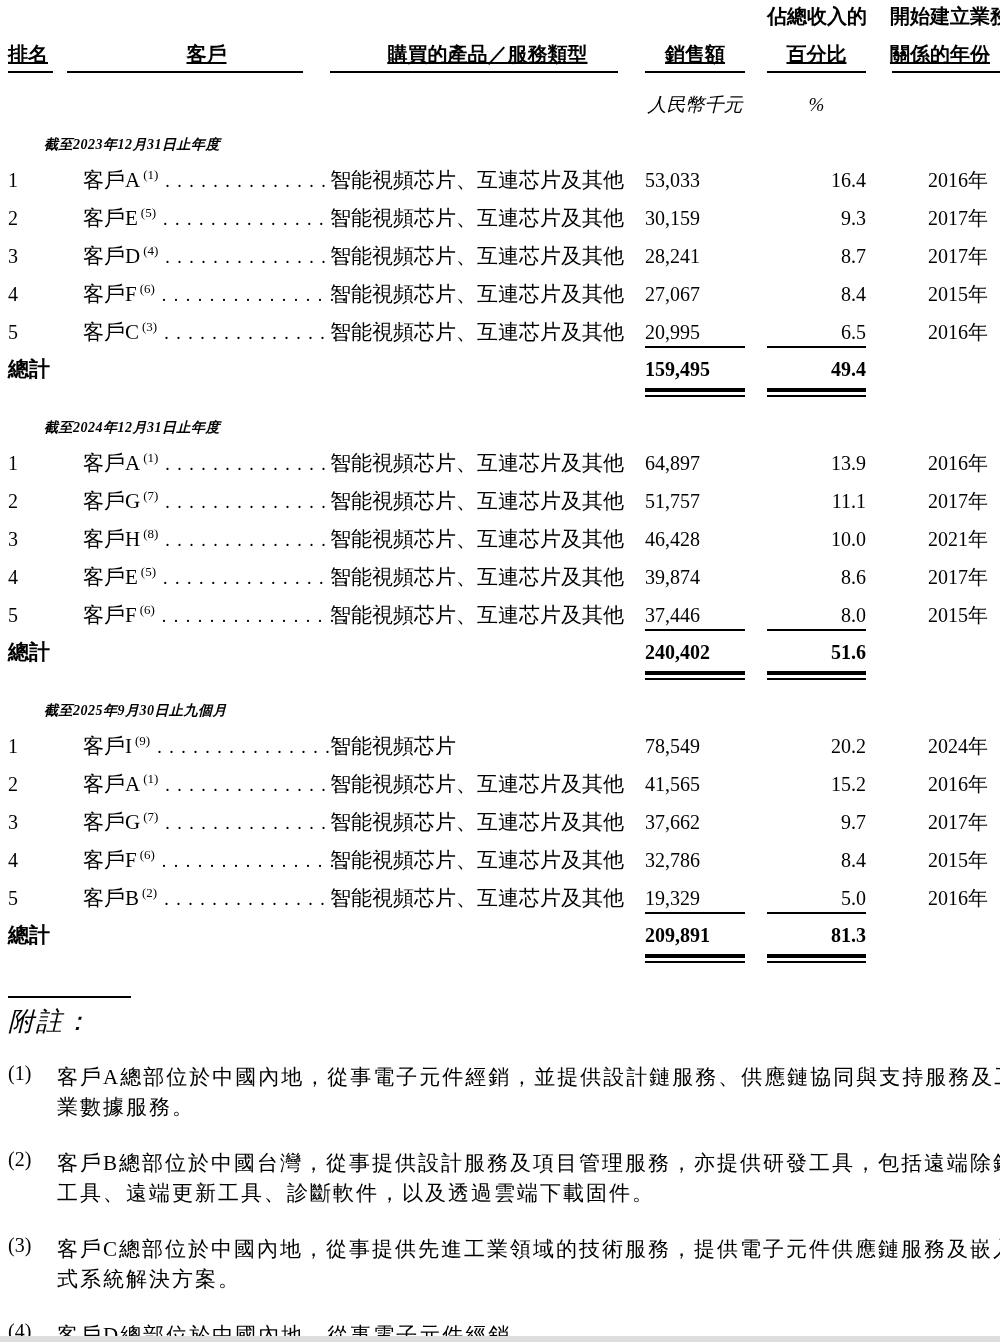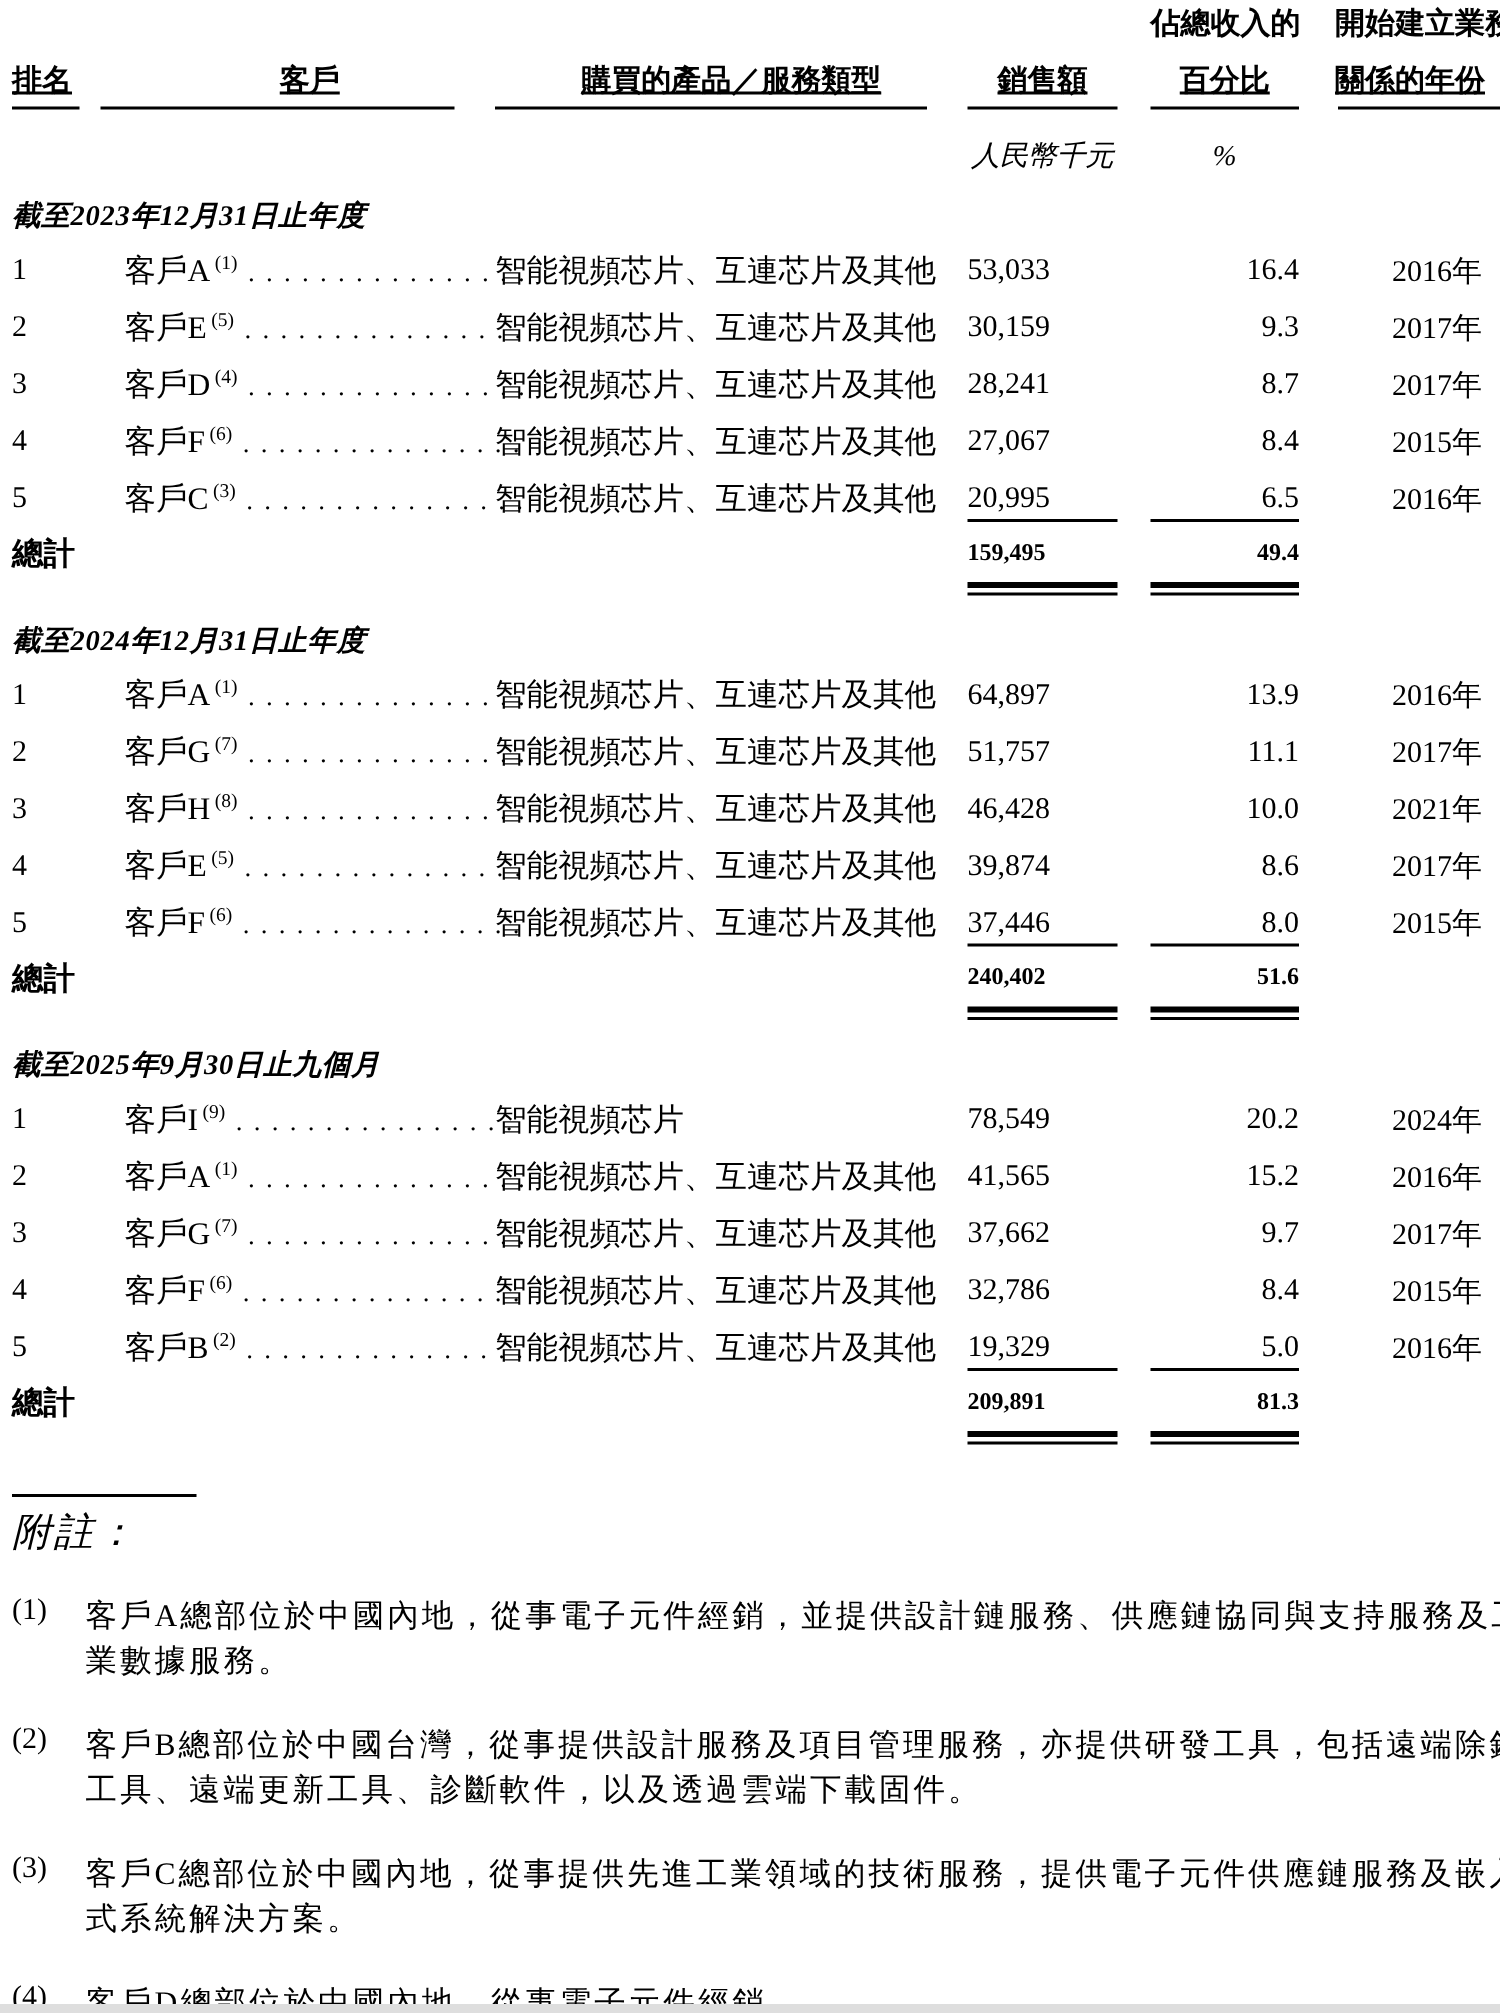--- a/index.html
+++ b/index.html
@@ -36,33 +36,33 @@
   .hl-prod{width:288px;}
   .hl-sales{width:100px;}
   .hl-pct{width:99px;}
   .hl-year{margin-left:2px;width:110px;}
   .u-row{margin-top:20px;height:24px;font-weight:normal;font-style:italic;font-size:19px;}
   .u-row .c-sales,.u-row .c-pct{text-align:center;}
 
   
   .section{margin-top:14px;}
   .section-title{
-    font-size:19px;font-weight:bold;font-style:italic;
-    letter-spacing:0.5px;height:28px;line-height:28px;
+    font-size:14px;font-weight:bold;font-style:italic;
+    letter-spacing:0.5px;height:28px;line-height:28px;margin-left:36px;
   }
   .rows{margin-top:2px;}
   .data-row{height:38px;font-size:21px;}
   .data-row .c-rank{font-size:20px;}
   .cust-sup{font-size:13px;position:relative;top:-8px;margin-left:3px;}
   .dots{letter-spacing:7.5px;margin-left:7px;font-size:18px;}
   .num{font-size:20px;}
   .rule-row{height:2px;margin-top:-5px;}
   .hr-thin{border-top:2px solid #000;height:0;width:100%;}
   .total-row{height:38px;font-weight:bold;font-size:21px;margin-top:2px;}
-  .total-row .num{font-size:16px;font-weight:bold;}
+  .total-row .num{font-size:20px;font-weight:bold;}
   .dblrule-row{height:12px;align-items:flex-start;}
   .dbl{width:100%;}
   .dbl-thick{height:4px;background:#000;}
   .dbl-thin{height:0;border-top:2px solid #000;margin-top:3px;}
 
   
   .notes-divider{margin-top:30px;width:123px;border-top:2px solid #000;height:0;}
   .notes-label{margin-top:10px;font-style:italic;font-size:26px;height:28px;line-height:28px;letter-spacing:2px;}
   .note{display:flex;margin-top:26px;font-size:21px;}
   .note-marker{width:49px;flex:none;font-size:20px;}

